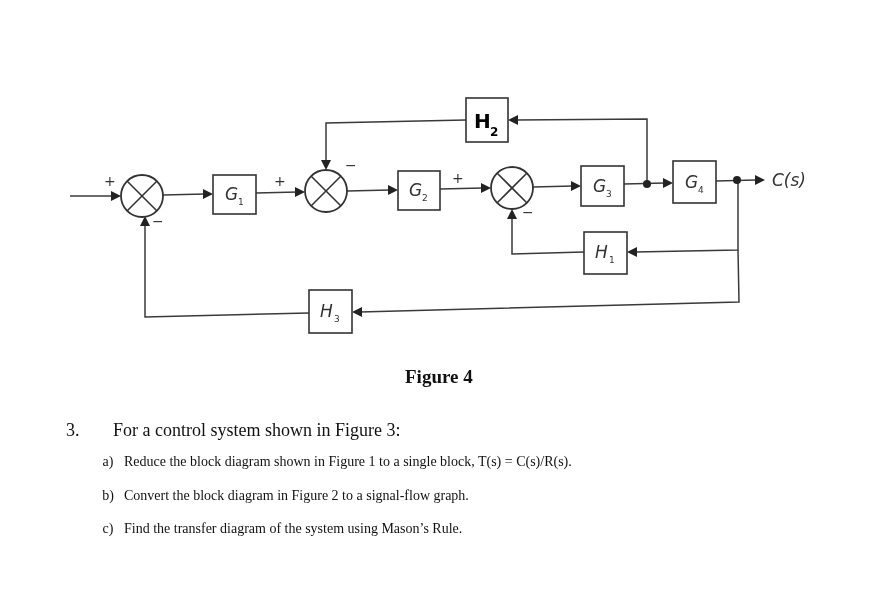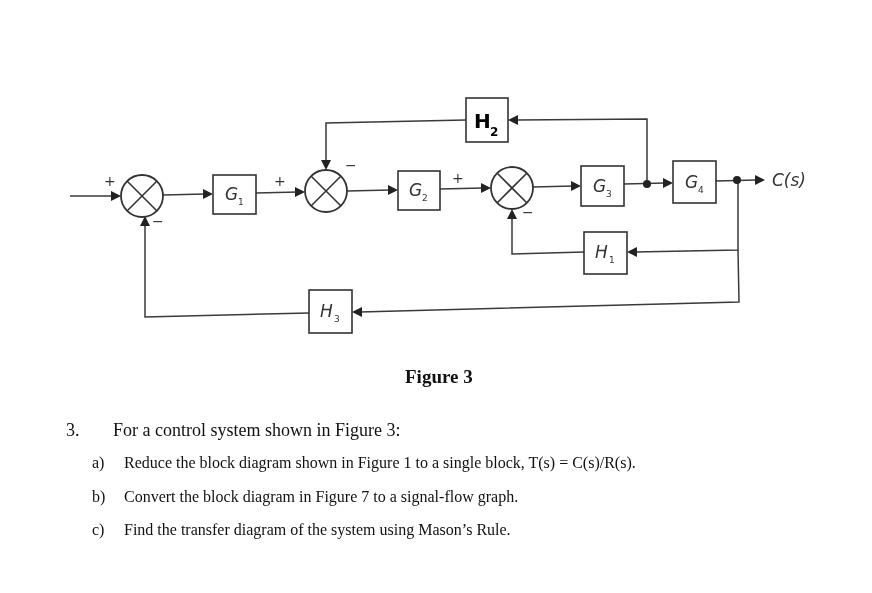--- a/index.html
+++ b/index.html
@@ -12,21 +12,21 @@
   .arrow { fill:#222; }
   .dot { fill:#222; }
   .blabel { font-family:"DejaVu Sans", sans-serif; font-style:italic; font-size:17px; fill:#333; }
   .bsub { font-family:"DejaVu Sans", sans-serif; font-size:9px; fill:#333; }
   .hand { font-family:"DejaVu Sans", sans-serif; font-weight:bold; font-size:20px; fill:#000; }
   .sign { font-family:"DejaVu Sans", sans-serif; font-size:14px; fill:#333; }
   .outlbl { font-family:"DejaVu Sans", sans-serif; font-style:italic; font-size:17px; fill:#333; }
   .caption { position:absolute; left:405px; top:366px; font-weight:bold; font-size:19px; }
   .qnum { position:absolute; left:66px; top:420px; font-size:18px; }
   .qtext { position:absolute; left:113px; top:420px; font-size:18px;text-align:right; }
-  .item { position:absolute; left:92px; font-size:16px; white-space:nowrap; }
+  .item { position:absolute; left:92px; font-size:14px; white-space:nowrap;text-align:center; }
   .item .lbl { display:inline-block; width:32px; }
 </style>
 </head>
 <body>
 
 <svg id="diagram" viewBox="0 0 872 360" xmlns="http://www.w3.org/2000/svg">
 
   <line class="wire" x1="70" y1="196" x2="115" y2="196"></line>
   <polygon class="arrow" points="121,196 111,191 111,201"></polygon>
   <line class="wire" x1="163" y1="195" x2="205" y2="194"></line>
@@ -118,26 +118,26 @@
   </g>
   <g>
     <rect class="blk" x="309" y="290" width="43" height="43"></rect>
     <text class="blabel" x="320" y="317">H</text>
     <text class="bsub" x="334" y="322">3</text>
   </g>
 
   <text class="outlbl" x="772" y="186">C(s)</text>
 </svg>
 
-<div class="caption">Figure 3</div>
+<div class="caption">Figure 4</div>
 
 <div class="qnum">3.</div>
 <div class="qtext">For a control system shown in Figure 3:</div>
 
 <div class="item" style="top:454px">
   <span class="lbl">a)</span><span>Reduce the block diagram shown in Figure 1 to a single block, T(s) = C(s)/R(s).</span>
 </div>
 <div class="item" style="top:488px">
-  <span class="lbl">b)</span><span>Convert the block diagram in Figure 7 to a signal-flow graph.</span>
+  <span class="lbl">b)</span><span>Convert the block diagram in Figure 2 to a signal-flow graph.</span>
 </div>
 <div class="item" style="top:521px">
   <span class="lbl">c)</span><span>Find the transfer diagram of the system using Mason’s Rule.</span>
 </div>
 
 </body></html>

